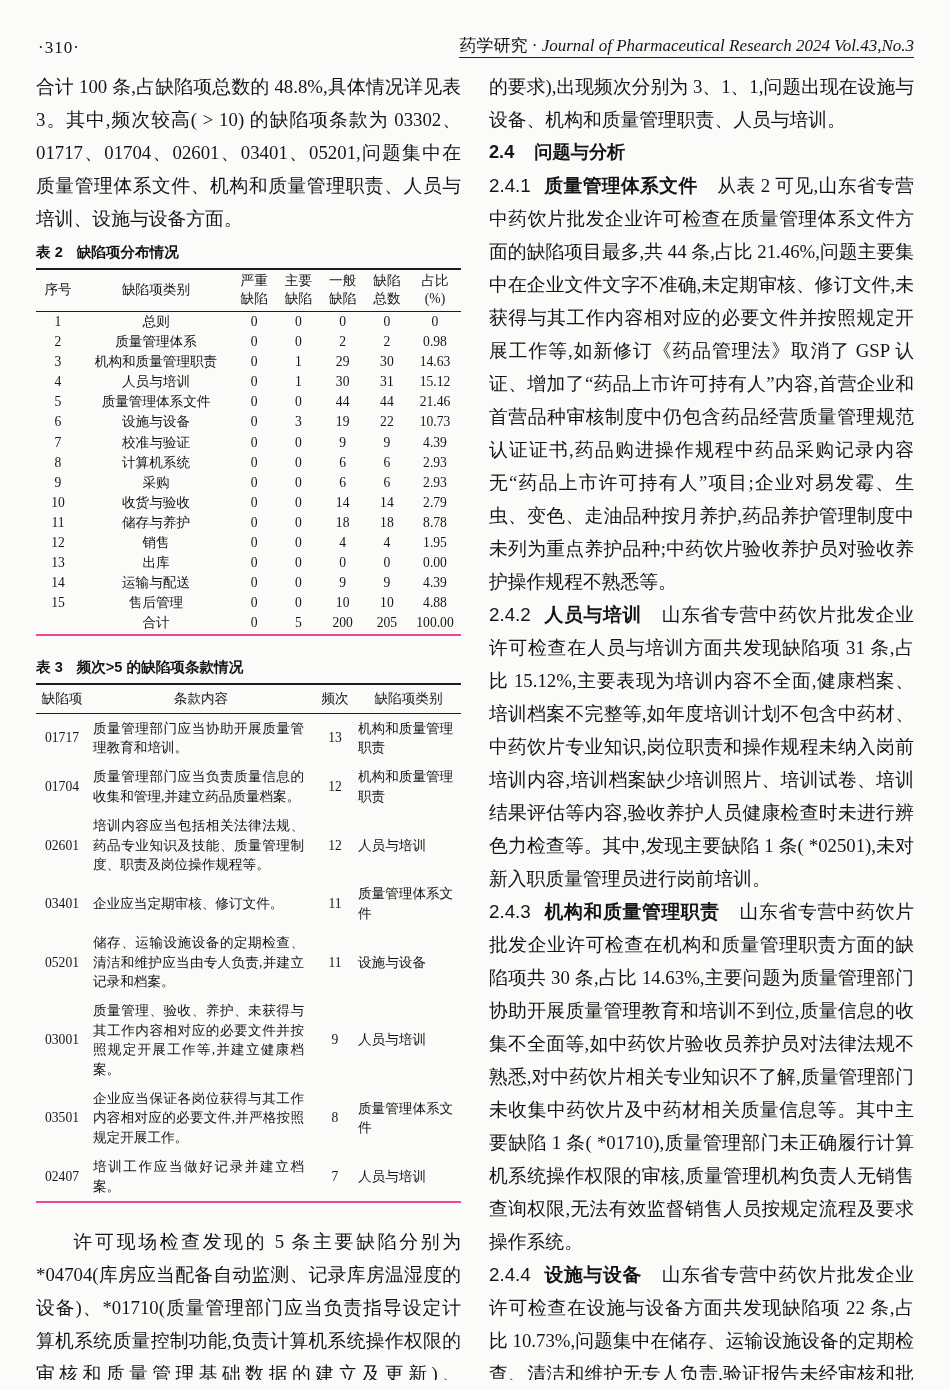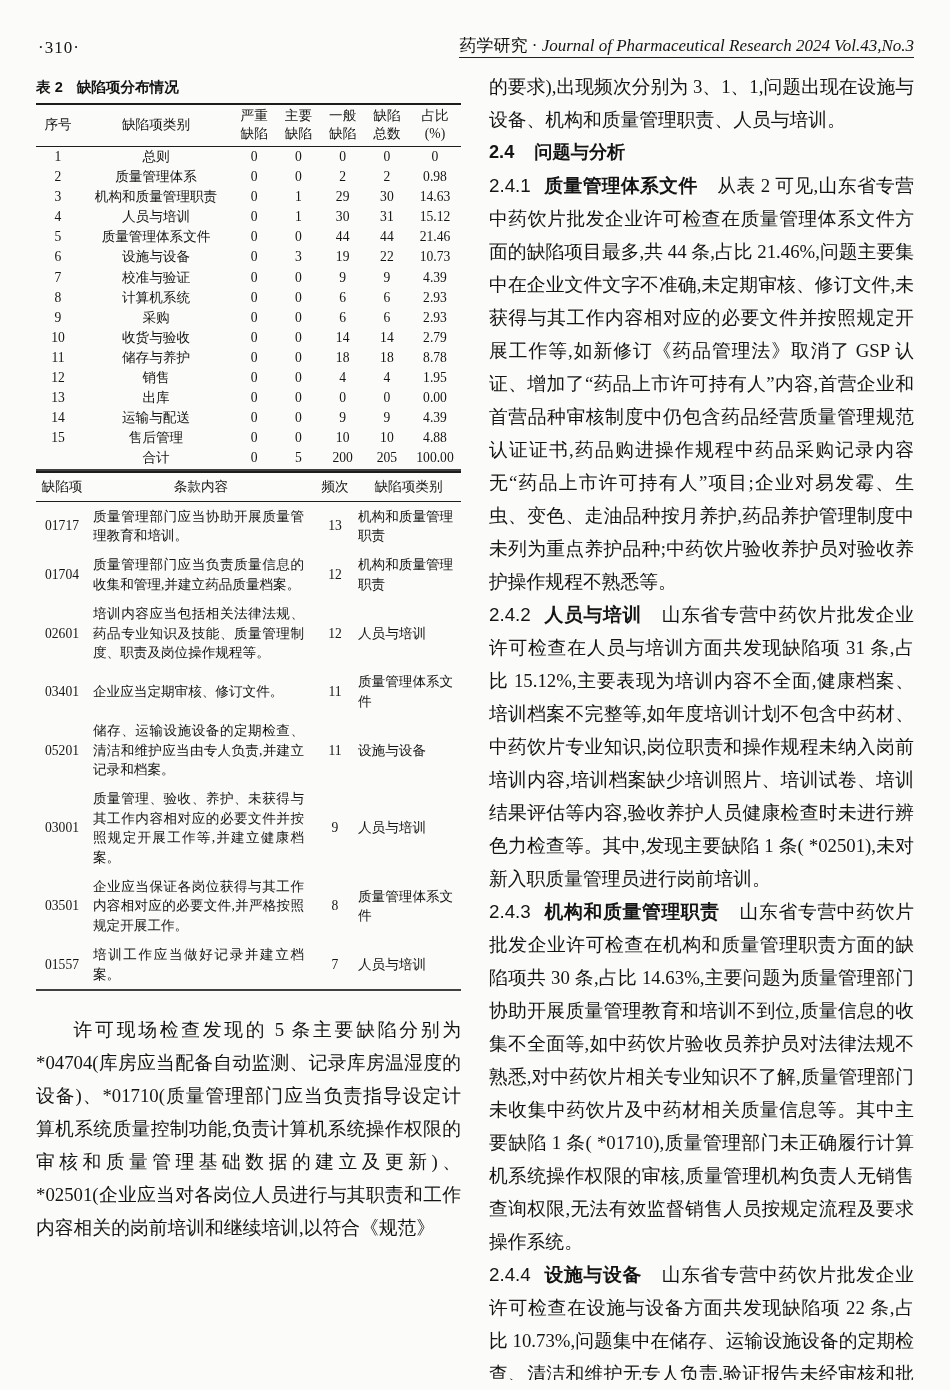--- a/index.html
+++ b/index.html
@@ -24,21 +24,21 @@
   .sec-head .num { margin-right:1.1em; }
   .sec p { text-align:justify; }
   .sec-num { font-family:"Liberation Sans","DejaVu Sans",sans-serif; font-weight:normal; margin-right:0.7em; }
   .sec-title { font-family:"Liberation Sans","DejaVu Sans",sans-serif; font-weight:bold; margin-right:1.05em; }
 
   
   .tbl-cap { text-align:left; font-family:"Liberation Sans","DejaVu Sans",sans-serif; font-weight:bold; font-size:14.6px; line-height:20px; margin-top:7px; margin-bottom:6px; }
   .tbl-cap .cap-label { margin-right:0.95em; }
 
   
-  table { width:100%; border-collapse:collapse; border-top:2px solid #1c1c1c; border-bottom:2px solid #404040; table-layout:fixed; }
+  table { width:100%; border-collapse:collapse; border-top:2px solid #1c1c1c; border-bottom:2px solid #ec4899; table-layout:fixed; }
   thead th { border-bottom:1.1px solid #1c1c1c; font-weight:normal; white-space:pre-line; vertical-align:middle; text-align:center; }
   td { text-align:center; vertical-align:middle; }
 
   .t2 { font-size:13.6px; }
   .t2 thead th { line-height:18px; padding:2px 0 3px; }
   .t2 td { line-height:20.1px; padding:0 1px; }
   .t2 th:nth-child(1), .t2 td:nth-child(1) { width:44px; }
   .t2 th:nth-child(2), .t2 td:nth-child(2) { width:152px; }
   .t2 th:nth-child(7), .t2 td:nth-child(7) { width:52px; }
 
@@ -66,20 +66,21 @@
       <span class="cn">药学研究</span>
       <span class="sep">·</span>
       <span class="en">Journal of Pharmaceutical Research 2024 Vol.43,No.3</span>
     </div>
   </div>
 
   <div class="cols">
 
     <div class="col">
 
+      <p class="body-p">合计 100 条,占缺陷项总数的 48.8%,具体情况详见表 3。其中,频次较高( &gt; 10) 的缺陷项条款为 03302、01717、01704、02601、03401、05201,问题集中在质量管理体系文件、机构和质量管理职责、人员与培训、设施与设备方面。</p>
 
       <div class="tbl-cap">
         <span class="cap-label">表 2</span><span>缺陷项分布情况</span>
       </div>
 
       <table class="t2">
         <thead>
           <tr>
 
           <th>序号</th>
@@ -238,20 +239,23 @@
             <td>合计</td>
             <td>0</td>
             <td>5</td>
             <td>200</td>
             <td>205</td>
             <td>100.00</td>
           </tr>
           </tbody>
       </table>
 
+      <div class="tbl-cap mt-t3">
+        <span class="cap-label">表 3</span><span>频次&gt;5 的缺陷项条款情况</span>
+      </div>
 
       <table class="t3">
         <thead>
           <tr>
 
           <th>缺陷项</th>
               <th>条款内容</th>
               <th>频次</th>
               <th>缺陷项类别</th>
             </tr>
@@ -294,21 +298,21 @@
             <td>9</td>
             <td>人员与培训</td>
           </tr>
             <tr>
             <td>03501</td>
             <td>企业应当保证各岗位获得与其工作内容相对应的必要文件,并严格按照规定开展工作。</td>
             <td>8</td>
             <td>质量管理体系文件</td>
           </tr>
             <tr>
-            <td>01557</td>
+            <td>02407</td>
             <td>培训工作应当做好记录并建立档案。</td>
             <td>7</td>
             <td>人员与培训</td>
           </tr>
           </tbody>
       </table>
 
       <p class="body-p indent para-after-tbl">许可现场检查发现的 5 条主要缺陷分别为 *04704(库房应当配备自动监测、记录库房温湿度的设备)、*01710(质量管理部门应当负责指导设定计算机系统质量控制功能,负责计算机系统操作权限的审核和质量管理基础数据的建立及更新)、*02501(企业应当对各岗位人员进行与其职责和工作内容相关的岗前培训和继续培训,以符合《规范》</p>
     </div>
 

